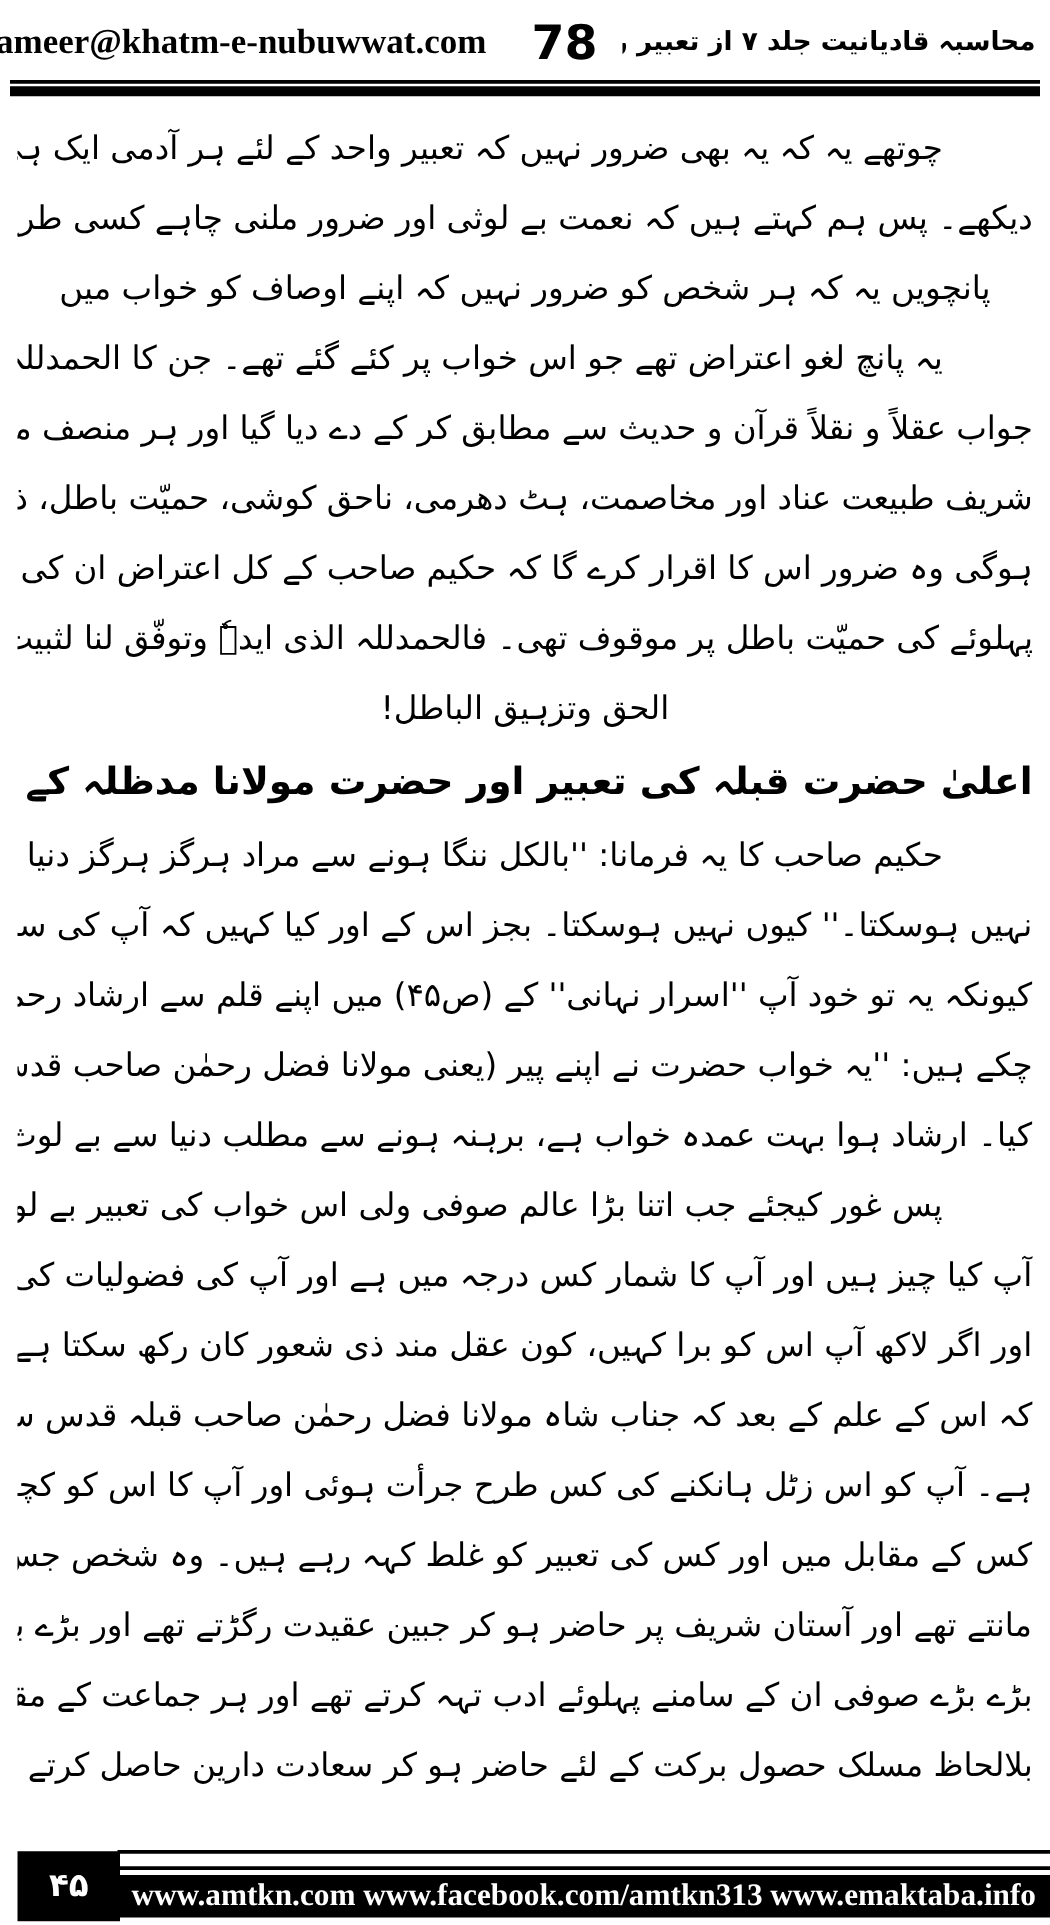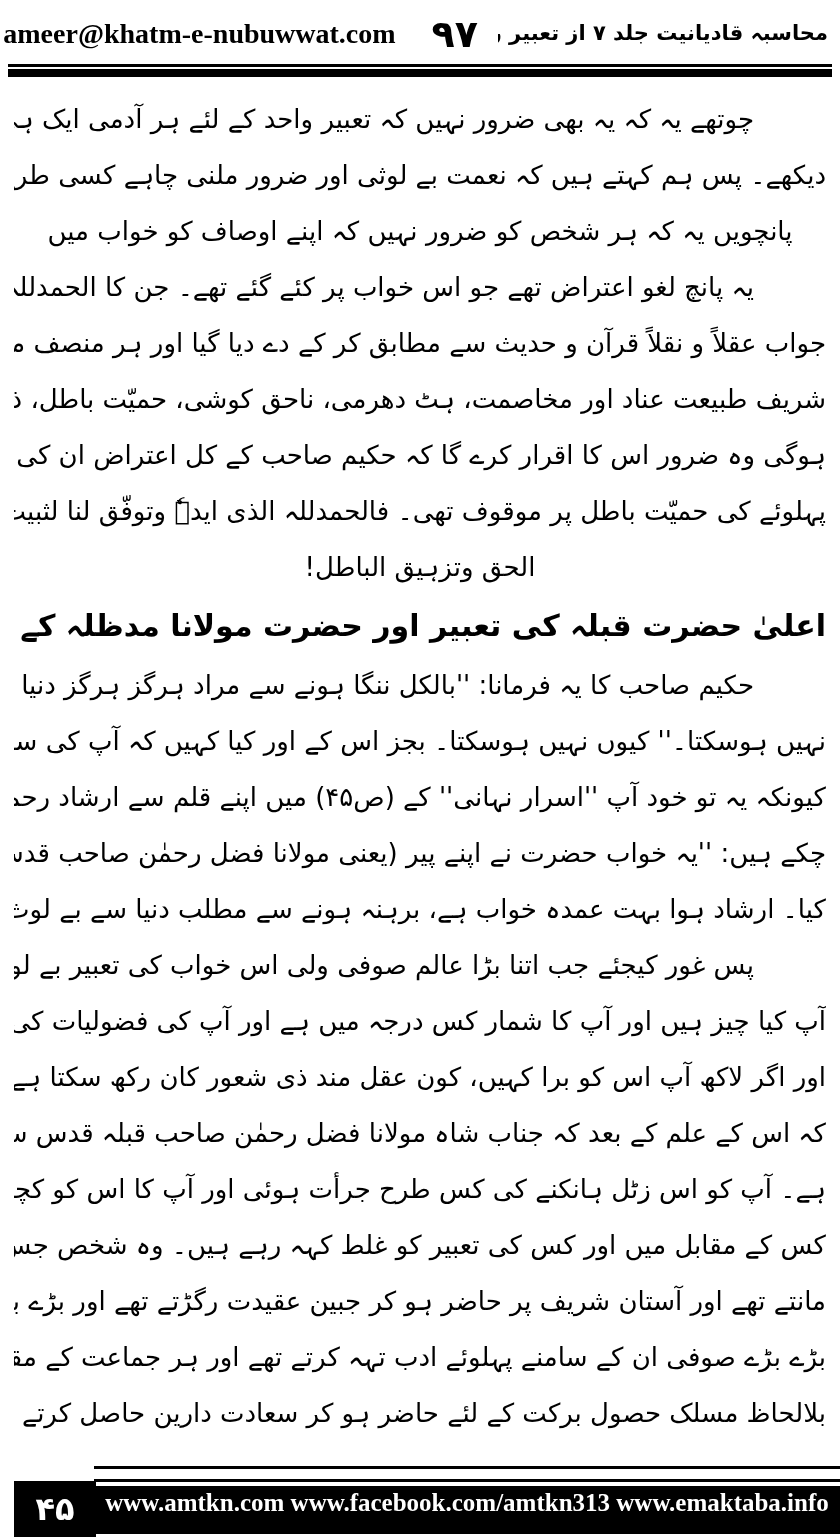--- a/index.html
+++ b/index.html
@@ -43,38 +43,38 @@
   .heading{
     font-size:30px;font-weight:bold;line-height:62px;height:62px;
     text-align:center;text-align-last:center;direction:rtl;
     overflow:hidden;white-space:nowrap;
   }
   
   .ftr{position:absolute;left:0;right:0;bottom:0;height:64px;}
   .pagebox{
     position:absolute;left:14px;bottom:3px;width:82px;height:56px;
     background:#000;color:#fff;display:flex;align-items:center;justify-content:center;
-    font-size:32px;font-weight:bold;
+    font-size:26px;font-weight:bold;
   }
   .ftr-right{position:absolute;left:94px;right:0;bottom:6px;}
   .drule{height:10px;border-top:3px solid #000;border-bottom:3px solid #000;}
   .urlbar{
-    margin-top:4px;background:#000;color:#fff;height:48px;line-height:34px;
+    margin-top:4px;background:#000;color:#fff;height:34px;line-height:34px;
     text-align:center;font-family:"Liberation Serif",serif;
     font-weight:bold;font-size:25px;direction:ltr;white-space:nowrap;
   }
 </style>
 </head>
 <body>
 
 <div class="page">
 
   <div class="hdr">
     <div class="hdr-title">محاسبہ قادیانیت جلد ۷ از تعبیر رویائے حقانی ہفوات قادیانی</div>
-    <div class="hdr-num">۹۷</div>
+    <div class="hdr-num">78</div>
     <div class="hdr-email">ameer@khatm-e-nubuwwat.com</div>
   </div>
   <div class="rule-thin"></div>
   <div class="rule-thick"></div>
 
   <div class="bodytext">
     <div class="ln indent">چوتھے یہ کہ یہ بھی ضرور نہیں کہ تعبیر واحد کے لئے ہر آدمی ایک ہی طرح کا خواب</div>
     <div class="ln">دیکھے۔ پس ہم کہتے ہیں کہ نعمت بے لوثی اور ضرور ملنی چاہے کسی طرح کے خواب سے ملی ہو۔</div>
     <div class="ln center">پانچویں یہ کہ ہر شخص کو ضرور نہیں کہ اپنے اوصاف کو خواب میں دیکھے۔</div>
     <div class="ln indent">یہ پانچ لغو اعتراض تھے جو اس خواب پر کئے گئے تھے۔ جن کا الحمدللہ! نہایت شافی</div>

